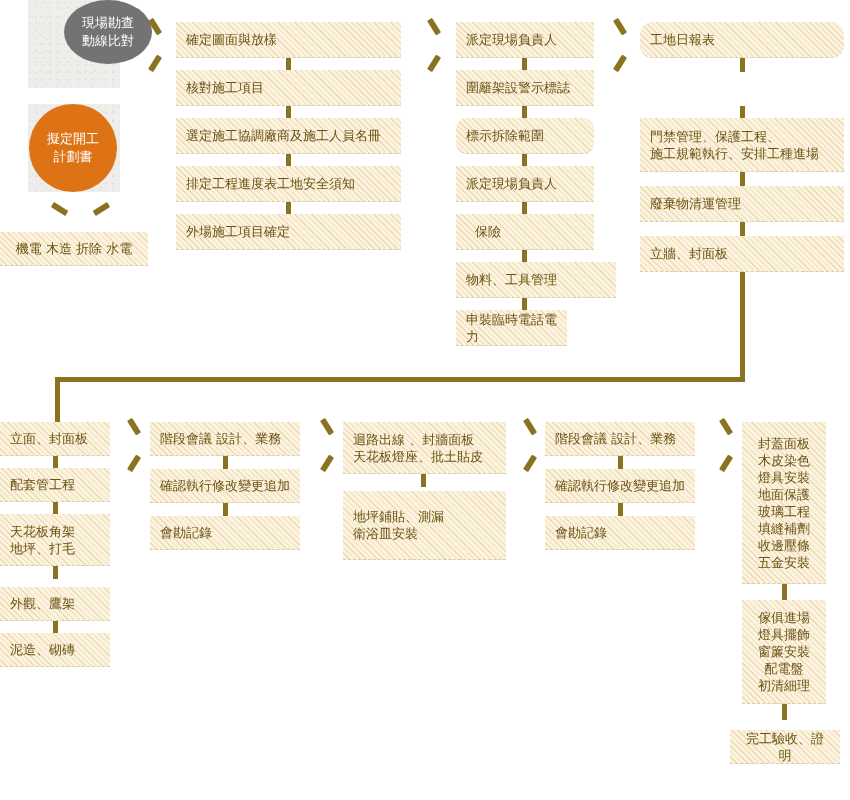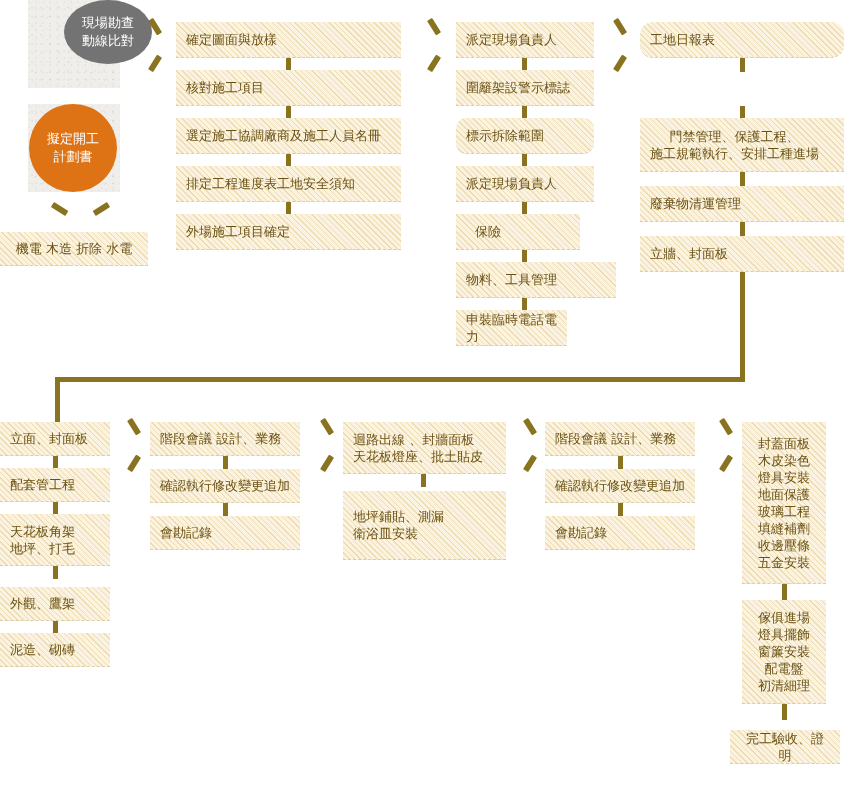--- a/index.html
+++ b/index.html
@@ -109,30 +109,30 @@
   <div class="node left" style="left:176px;top:214px;width:225px;height:36px;">外場施工項目確定</div>
 
   <div class="node left" style="left:456px;top:22px;width:138px;height:36px;">派定現場負責人</div>
   <div class="vline" style="left:522px;top:58px;height:14px;"></div>
   <div class="node left" style="left:456px;top:70px;width:138px;height:36px;">圍籬架設警示標誌</div>
   <div class="vline" style="left:522px;top:106px;height:14px;"></div>
   <div class="node left" style="left:456px;top:118px;width:138px;height:36px;border-radius:11px;">標示拆除範圍</div>
   <div class="vline" style="left:522px;top:154px;height:14px;"></div>
   <div class="node left" style="left:456px;top:166px;width:138px;height:36px;">派定現場負責人</div>
   <div class="vline" style="left:522px;top:202px;height:14px;"></div>
-  <div class="node left" style="left:456px;top:214px;width:124px;height:36px;padding-left:19px;">保險</div>
+  <div class="node left" style="left:456px;top:214px;width:138px;height:36px;padding-left:19px;">保險</div>
   <div class="vline" style="left:522px;top:250px;height:14px;"></div>
   <div class="node left" style="left:456px;top:262px;width:160px;height:36px;">物料、工具管理</div>
   <div class="vline" style="left:522px;top:298px;height:14px;"></div>
   <div class="node left" style="left:456px;top:310px;width:111px;height:36px;">申裝臨時電話電力</div>
 
   <div class="node left" style="left:640px;top:22px;width:204px;height:36px;border-radius:13px;">工地日報表</div>
   <div class="vline" style="left:740px;top:58px;height:14px;"></div>
   <div class="vline" style="left:740px;top:106px;height:12px;"></div>
-  <div class="node left" style="left:640px;top:118px;width:204px;height:54px;text-align:center;">門禁管理、保護工程、
+  <div class="node left" style="left:640px;top:118px;width:204px;height:54px;">門禁管理、保護工程、
 施工規範執行、安排工種進場</div>
   <div class="vline" style="left:740px;top:172px;height:14px;"></div>
   <div class="node left" style="left:640px;top:186px;width:204px;height:36px;">廢棄物清運管理</div>
   <div class="vline" style="left:740px;top:222px;height:14px;"></div>
   <div class="node left" style="left:640px;top:236px;width:204px;height:36px;">立牆、封面板</div>
 
   <div class="vline" style="left:740px;top:272px;height:110px;"></div>
   <div class="hline" style="left:55px;top:377px;width:690px;"></div>
   <div class="vline" style="left:55px;top:377px;height:45px;"></div>
 

